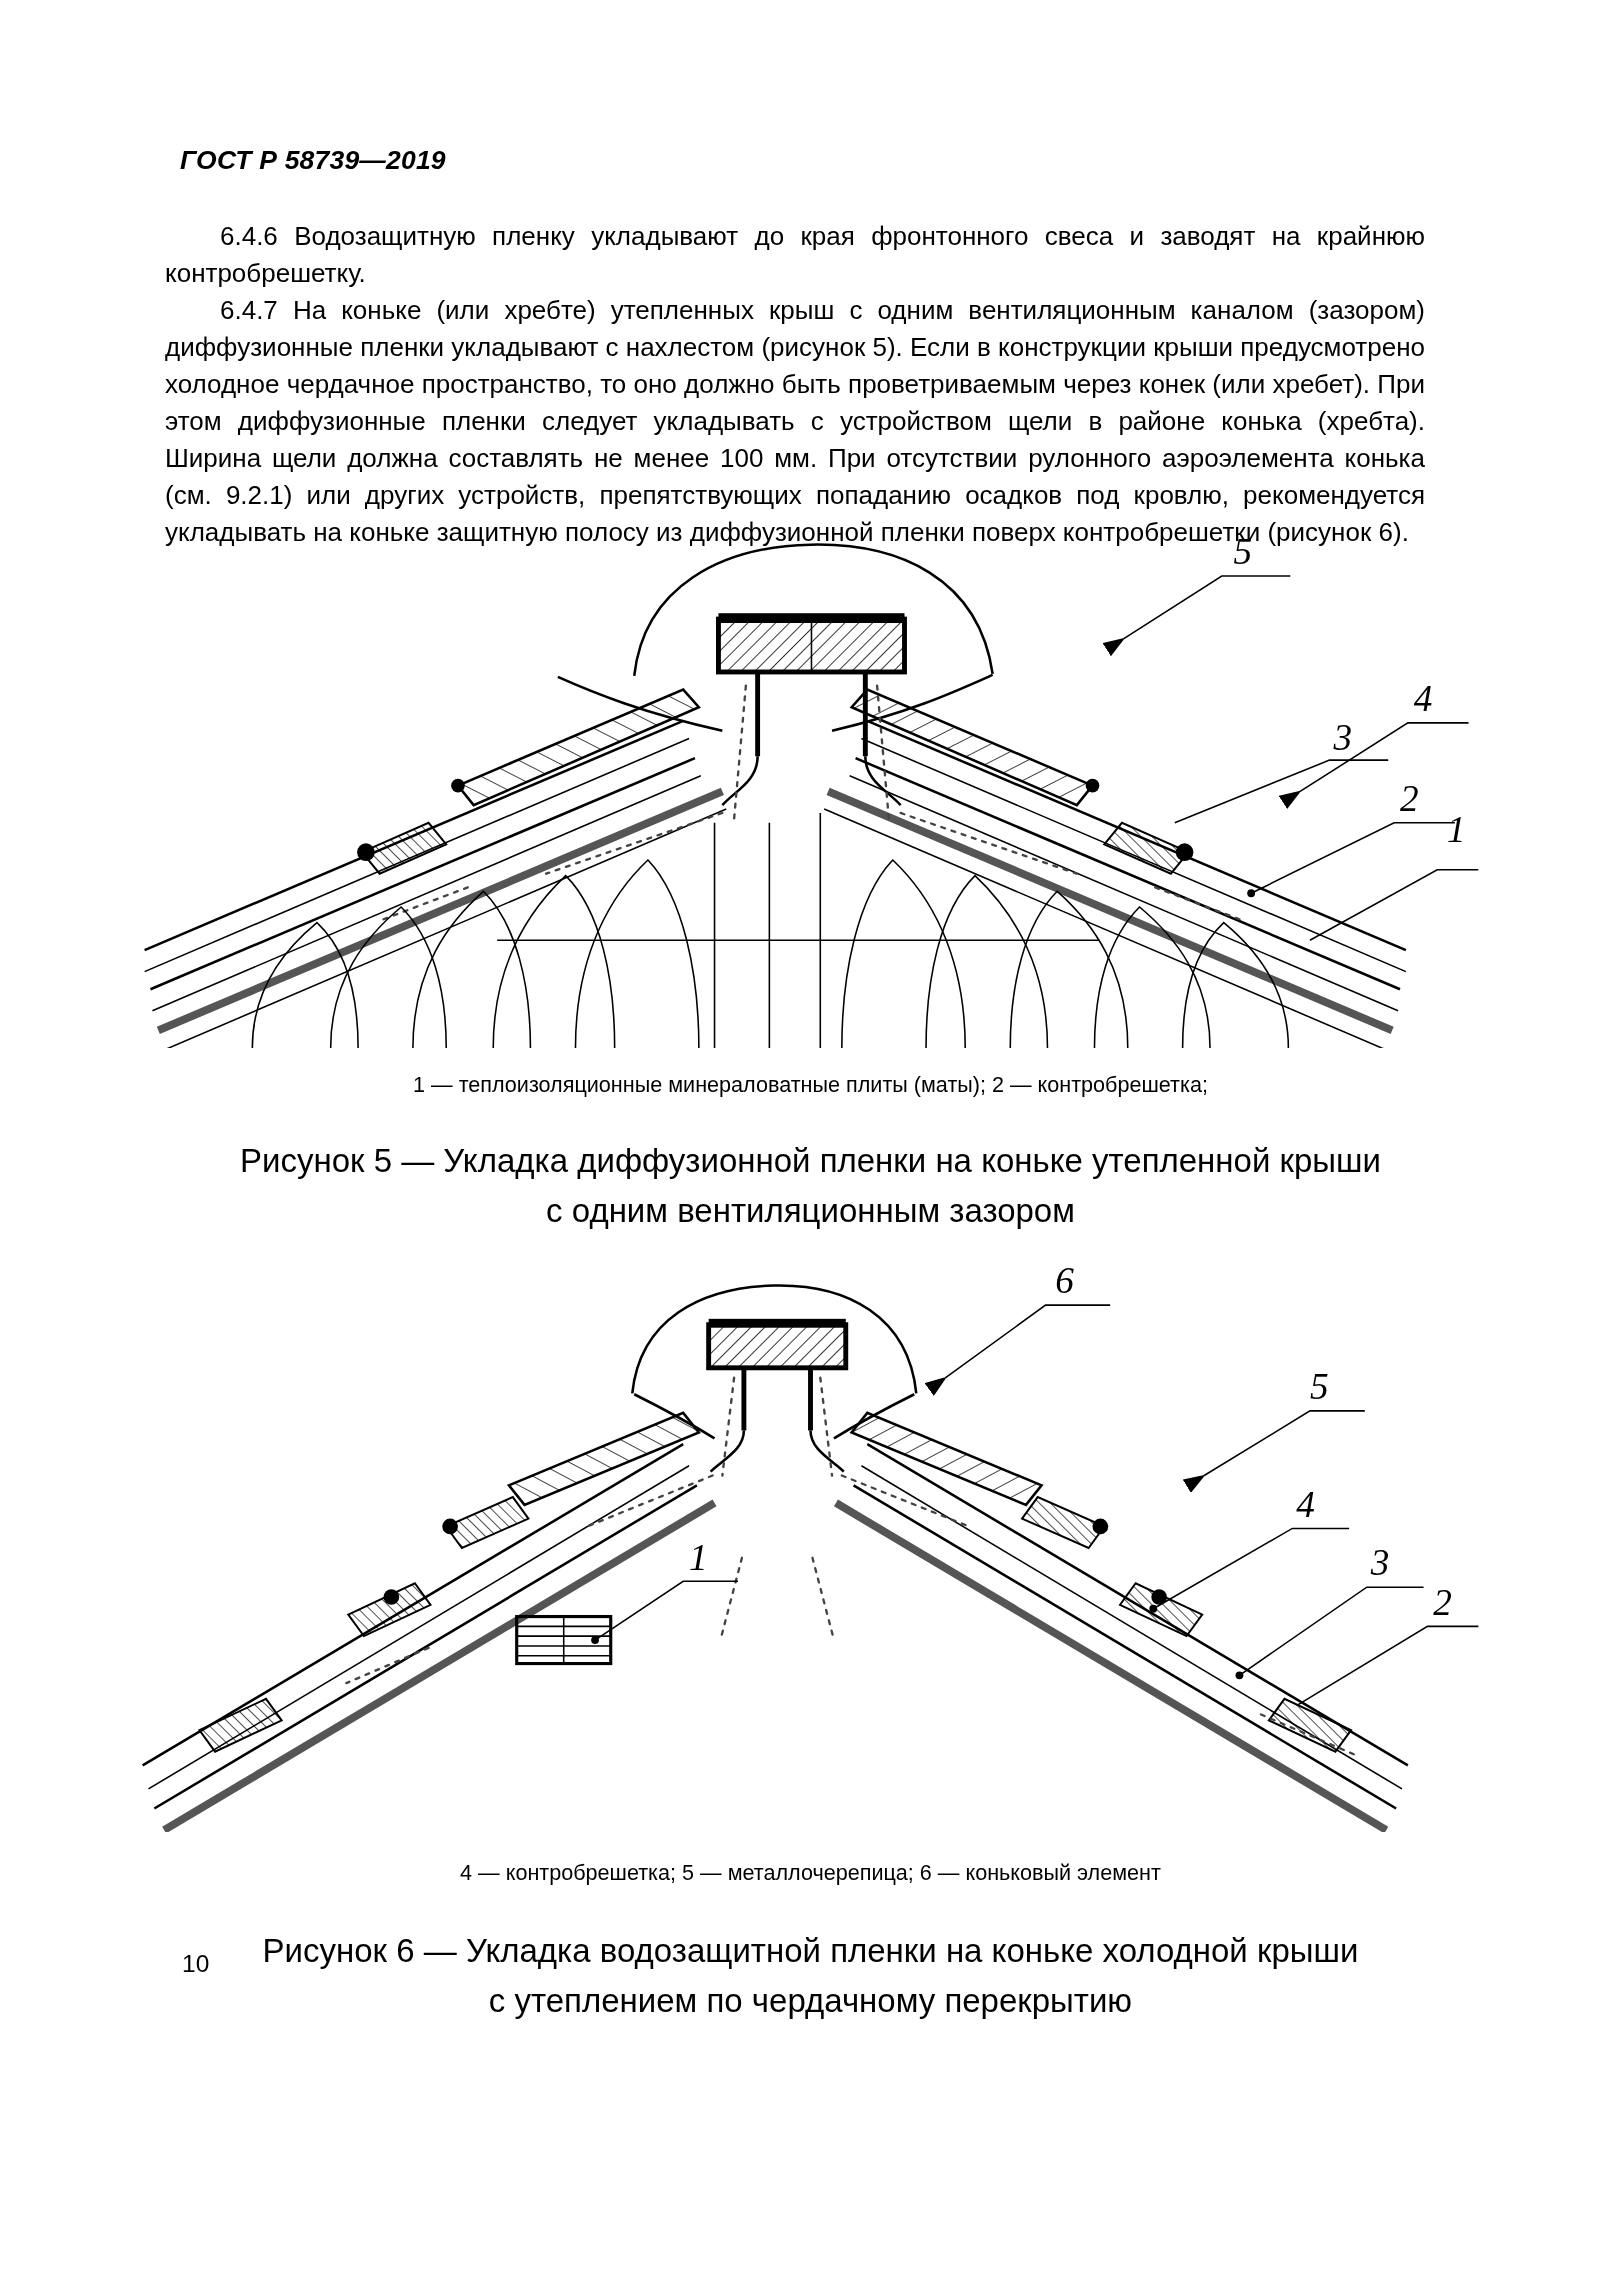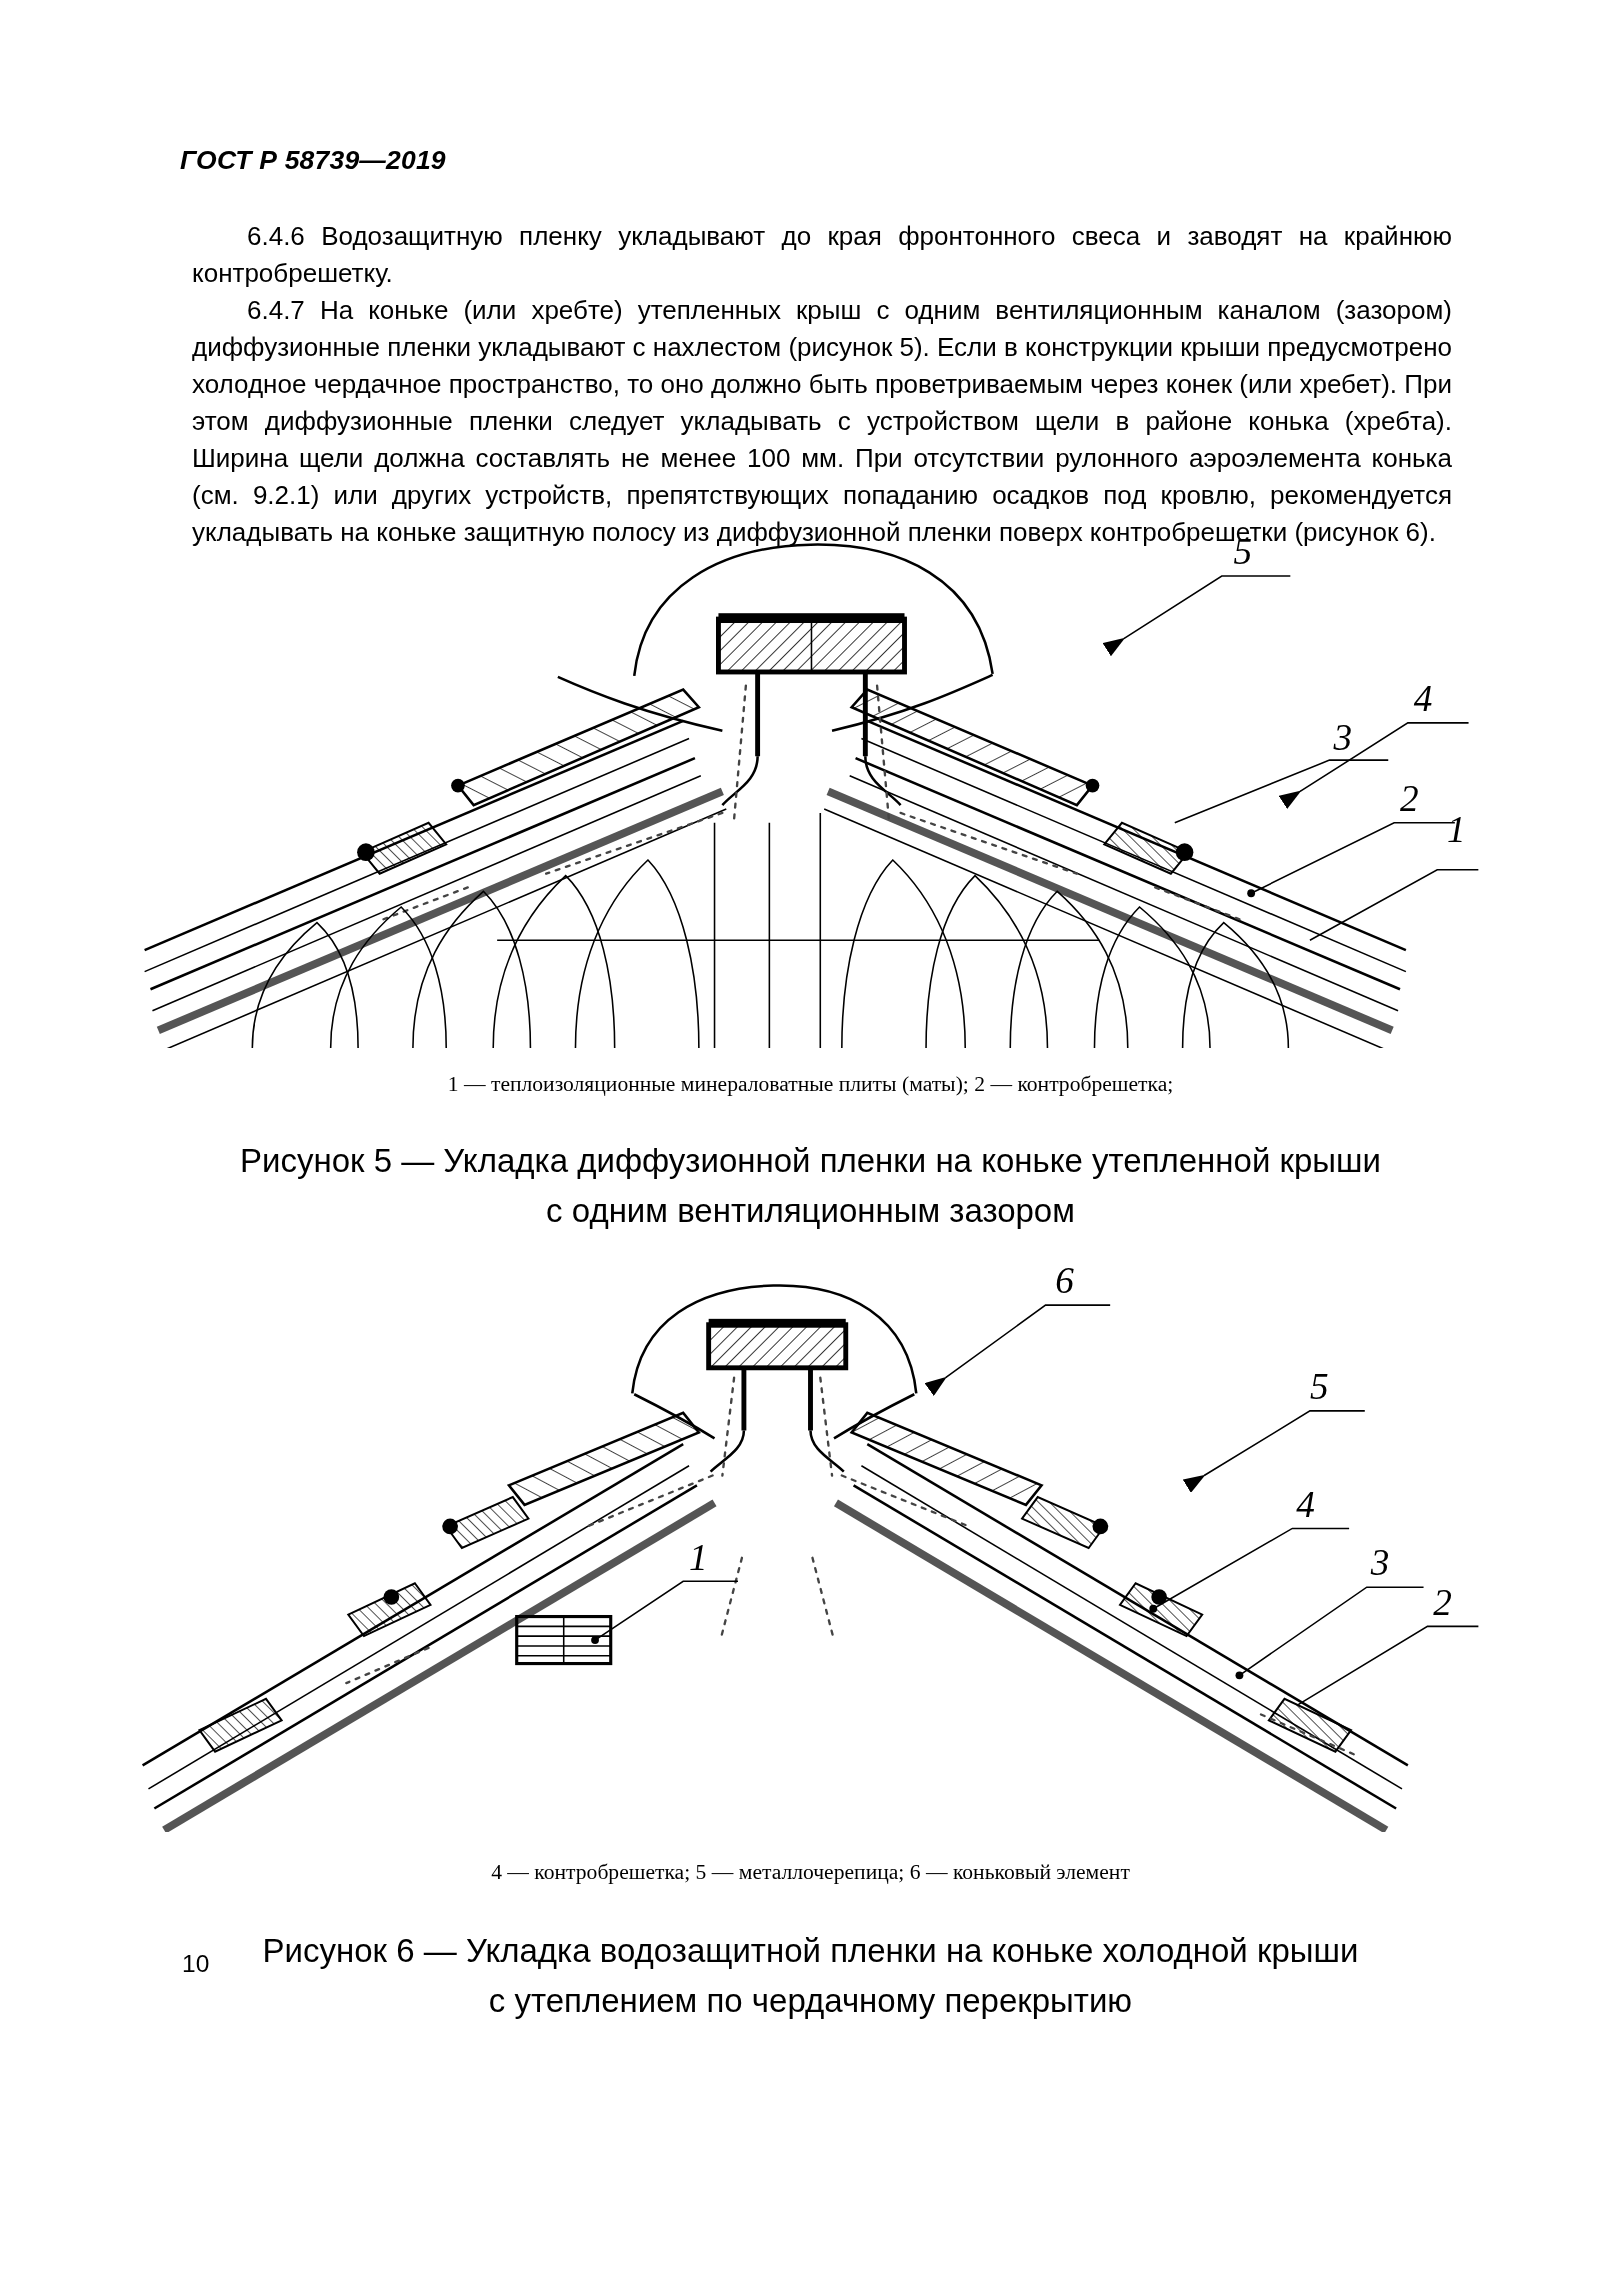--- a/index.html
+++ b/index.html
@@ -17,21 +17,21 @@
   .std-header{
     position:absolute;
     left:180px;top:145px;
     font-size:26.5px;
     font-weight:bold;
     letter-spacing:0.2px;
     font-style:italic;
   }
   .content{
     position:absolute;
-    left:192px;top:218px;
+    left:165px;top:218px;
     width:1260px;
   }
   p.body-par{
     margin:0 0 0 0;
     font-size:26px;
     line-height:37px;
     text-align:justify;
     text-justify:inter-word;
     text-indent:55px;
     hyphens:manual;
@@ -42,21 +42,20 @@
     position:absolute;
     left:0;width:1621px;
     text-align:center;
   }
   .fig-svg-wrap{display:block;margin:0 auto;}
   .fig-legend{
     font-size:21.6px;
     line-height:29px;
     margin:0;
     text-align:center;
-    font-family:Liberation Serif, serif;
   }
   .fig-title{
     font-size:33px;
     line-height:34px;
     margin:16px;
     text-align:center;
   }
   .page-number{
     position:absolute;
     left:182px;top:1950px;

